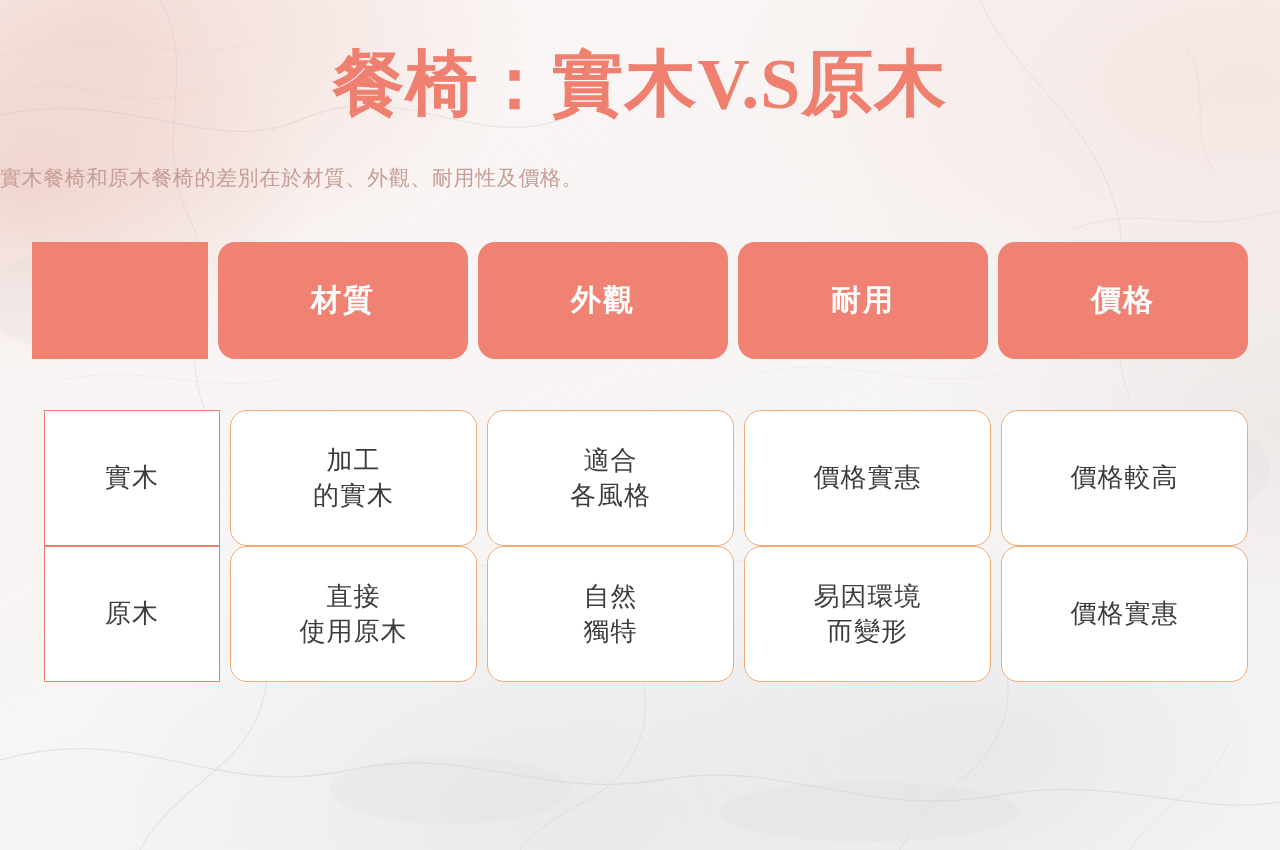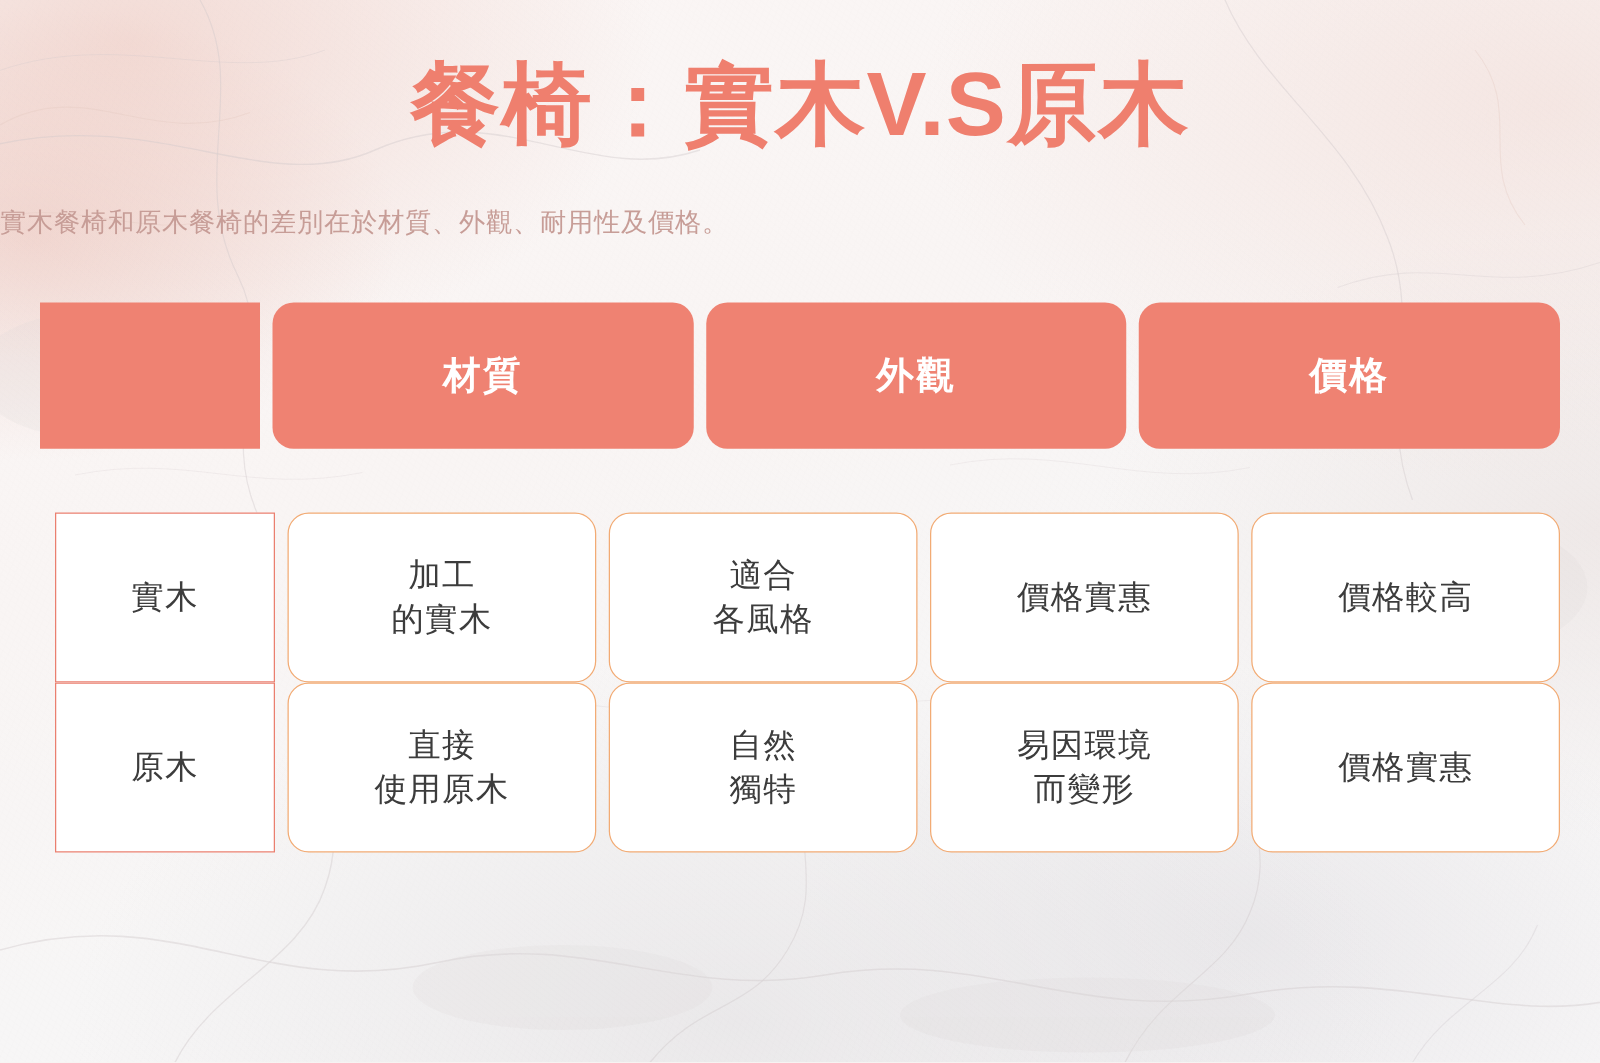--- a/index.html
+++ b/index.html
@@ -50,20 +50,21 @@
       repeating-linear-gradient(37deg, rgba(190,185,190,0.05) 0px, rgba(190,185,190,0.05) 1px, rgba(255,255,255,0) 1px, rgba(255,255,255,0) 4px),
       repeating-linear-gradient(113deg, rgba(200,190,192,0.04) 0px, rgba(200,190,192,0.04) 1px, rgba(255,255,255,0) 1px, rgba(255,255,255,0) 5px);
   }
 
   
   .content {
     position: relative;
     z-index: 3;
     width: 1271px;
     height: 850px;
+    font-family: Liberation Serif, serif;
   }
 
   .title {
     position: absolute;
     left: 0;
     top: 48px;
     width: 1280px;
     text-align: center;
     font-size: 72px;
     line-height: 1.0;
@@ -182,20 +183,21 @@
 
     <div class="title">餐椅：實木V.S原木</div>
     <div class="subtitle">實木餐椅和原木餐椅的差別在於材質、外觀、耐用性及價格。</div>
 
     <div class="table">
 
       <div class="row header-row">
         <div class="cell head blank c-label"></div>
         <div class="cell head c-data">材質</div>
         <div class="cell head c-data">外觀</div>
+        <div class="cell head c-data">耐用</div>
         <div class="cell head c-data">價格</div>
       </div>
 
       <div class="row body-row">
         <div class="cell body rowhead c-label">實木</div>
         <div class="cell body c-data">
           <span class="lines">
             <span>加工</span>
             <span>的實木</span>
           </span>

